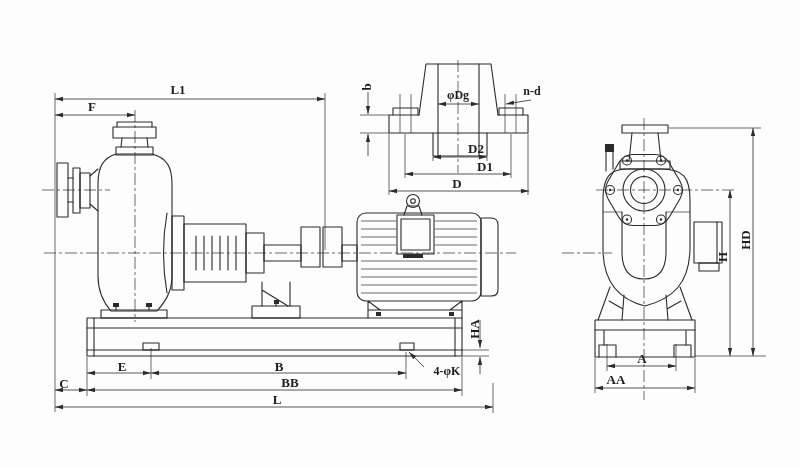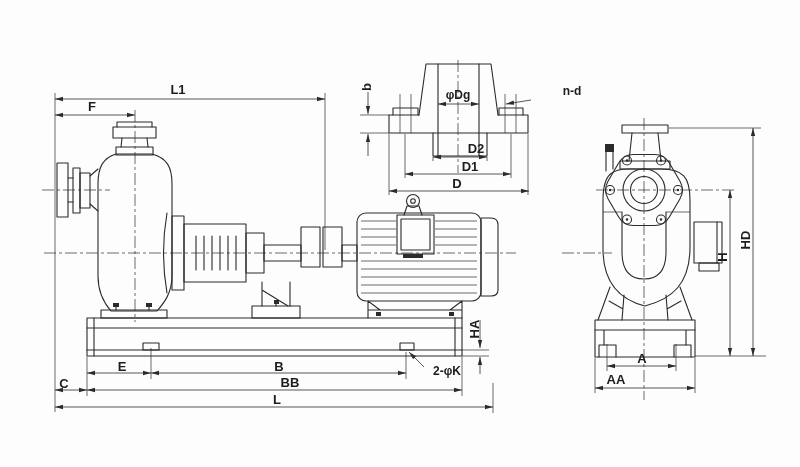--- a/index.html
+++ b/index.html
@@ -1,18 +1,18 @@
 <!DOCTYPE html>
 <html><head>
 <meta charset="utf-8">
 <style>
   html,body{margin:0;padding:0;background:#ffffff;}
   #stage{
     position:relative;width:800px;height:467px;background:#fdfdfd;
-    font-family:Liberation Sans, sans-serif;overflow:hidden;
+    font-family:Liberation Serif, serif;overflow:hidden;
   }
   #stage svg{position:absolute;left:0;top:0;}
   .ol{stroke:#2b2b2b;stroke-width:1.1;fill:none;stroke-linejoin:round;stroke-linecap:round;}
   .fill{fill:#2b2b2b;stroke:none;}
   .xl{stroke:#2b2b2b;stroke-width:0.7;fill:none;}
   .dl{stroke:#2b2b2b;stroke-width:0.8;fill:none;}
   .cl{stroke:#2b2b2b;stroke-width:0.7;fill:none;stroke-dasharray:12 3 3 3;}
   .labels{position:absolute;left:0;top:0;width:800px;height:467px;pointer-events:none;}
   .lbl{
     position:absolute;transform:translate(-50%,-50%);
@@ -195,30 +195,30 @@
     <line class="dl" x1="531" y1="100" x2="506" y2="104" marker-end="url(#ah)"></line>
     <line class="dl" x1="424" y1="367" x2="409" y2="352" marker-end="url(#ah)"></line>
   </g>
 </svg>
 
 <div class="labels">
   <span class="lbl" style="left:178px;top:89px">L1</span>
   <span class="lbl" style="left:92px;top:106px">F</span>
   <span class="lbl rot" style="left:366px;top:87px">b</span>
   <span class="lbl small" style="left:458px;top:95px">φDg</span>
-  <span class="lbl small" style="left:572px;top:91px">n-d</span>
+  <span class="lbl small" style="left:532px;top:91px">n-d</span>
   <span class="lbl" style="left:476px;top:148px">D2</span>
-  <span class="lbl" style="left:470px;top:166px">D1</span>
+  <span class="lbl" style="left:485px;top:166px">D1</span>
   <span class="lbl" style="left:457px;top:183px">D</span>
   <span class="lbl rot" style="left:745px;top:240px">HD</span>
   <span class="lbl rot" style="left:722px;top:257px">H</span>
   <span class="lbl rot" style="left:474px;top:329px">HA</span>
   <span class="lbl" style="left:122px;top:366px">E</span>
   <span class="lbl" style="left:279px;top:366px">B</span>
   <span class="lbl" style="left:290px;top:382px">BB</span>
   <span class="lbl" style="left:64px;top:383px">C</span>
   <span class="lbl" style="left:277px;top:399px">L</span>
-  <span class="lbl small" style="left:447px;top:371px">2-φK</span>
+  <span class="lbl small" style="left:447px;top:371px">4-φK</span>
   <span class="lbl" style="left:642px;top:358px">A</span>
   <span class="lbl" style="left:616px;top:379px">AA</span>
 </div>
 
 </div>
 
 </body></html>

